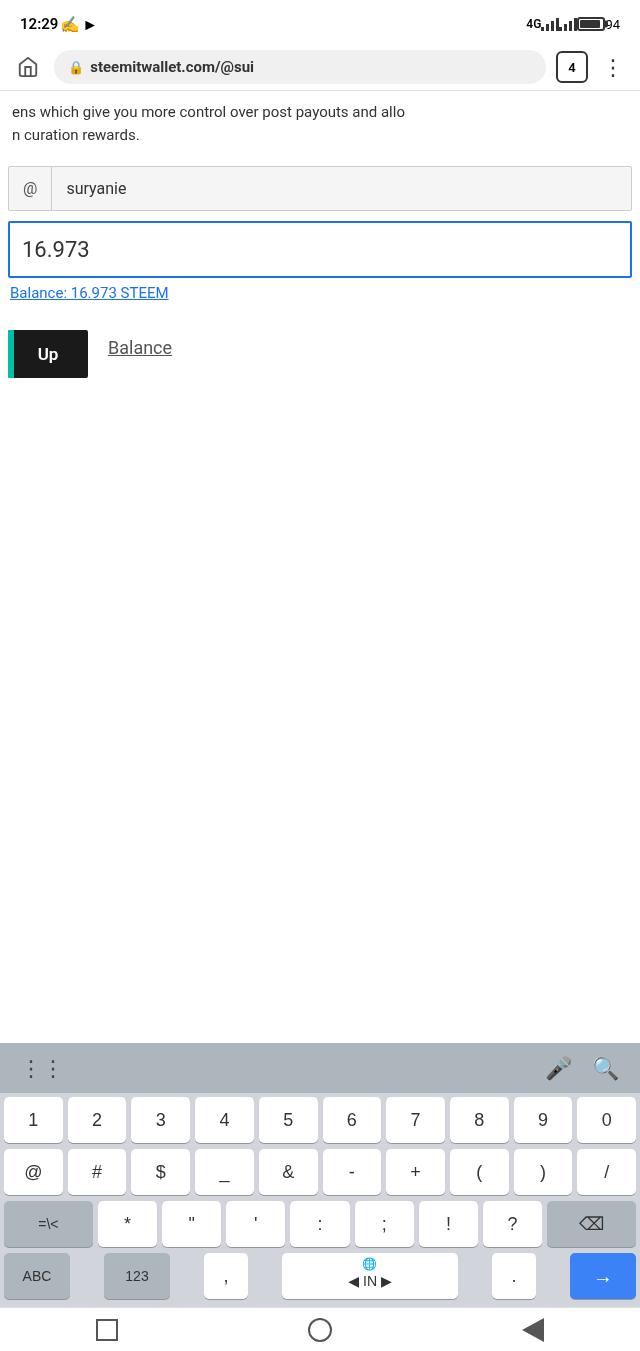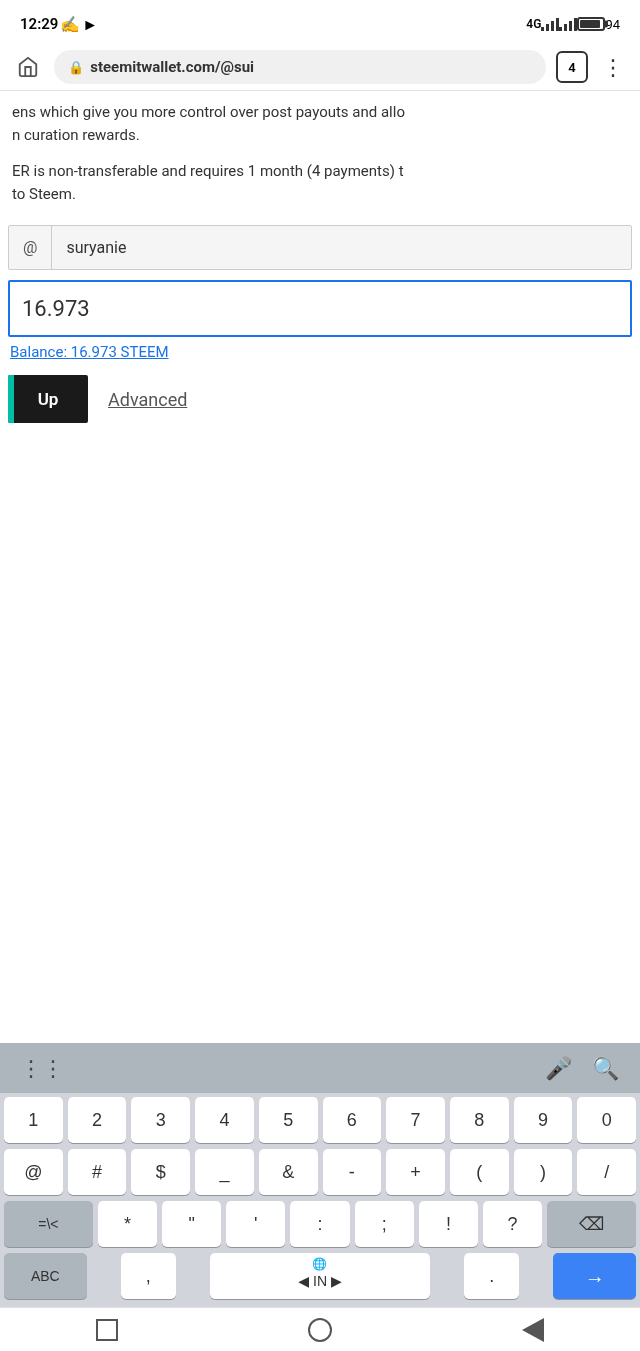--- a/index.html
+++ b/index.html
@@ -188,20 +188,21 @@
       background: #1a1a1a;
       color: #fff;
       padding: 14px 0;
       width: 80px;
       text-align: center;
       font-size: 17px;
       font-weight: 600;
       border-radius: 2px;
       position: relative;
       overflow: hidden;
+      margin-top: 14px;
     }
     .power-up-btn::after {
       content: '';
       position: absolute;
       left: 0;
       bottom: 0;
       width: 6px;
       height: 100%;
       background: #00bfa5;
     }
@@ -384,41 +385,37 @@
   </div>
   <div class="tab-btn">4</div>
   <div class="menu-btn">⋮</div>
 </div>
 
 <div class="page-content">
   <div class="description-text">
     <span class="cut-left">ens which give you more control over post payouts and allo</span>
     <span class="cut-left">n curation rewards.</span>
   </div>
-  <div class="description-text">
-    <span class="cut-left">ER is non-transferable and requires 1 month (4 payments) t</span>
-    <span class="cut-left">to Steem.</span>
-  </div>
 
   <div class="form-section">
 
     <div class="username-row">
       <span class="at-symbol">@</span>
       <span class="username-value">suryanie</span>
     </div>
 
     <div class="amount-input-box">16.973</div>
 
     <div class="balance-line">Balance: 16.973 STEEM</div>
 
     <div class="action-row">
       <div class="power-up-btn">
         <span>Up</span>
       </div>
-      <span class="advanced-link">Advanced</span>
+      <span class="advanced-link">Balance</span>
     </div>
   </div>
 </div>
 
 <div style="height: 50px;"></div>
 
 <div class="keyboard-area" style="bottom: 44px;">
 
   <div class="keyboard-toolbar">
     <div class="kb-toolbar-left">
@@ -465,20 +462,21 @@
       <div class="key">'</div>
       <div class="key">:</div>
       <div class="key">;</div>
       <div class="key">!</div>
       <div class="key">?</div>
       <div class="key dark wide">⌫</div>
     </div>
 
     <div class="kb-row" style="margin-bottom:8px;gap:34px;">
       <div class="key dark wide small-text">ABC</div>
+      <div class="key dark wide small-text">123</div>
       <div class="key">,</div>
       <div class="key space-key small-text" style="position:relative;">
         <span style="font-size:12px;color:#888;position:absolute;top:4px;left:50%;transform:translateX(-50%);">🌐</span>
         <span style="font-size:14px;color:#333;margin-top:10px;">◀ IN ▶</span>
       </div>
       <div class="key">.</div>
       <div class="key blue wide" style="font-size:20px;">→</div>
     </div>
 
   </div>

